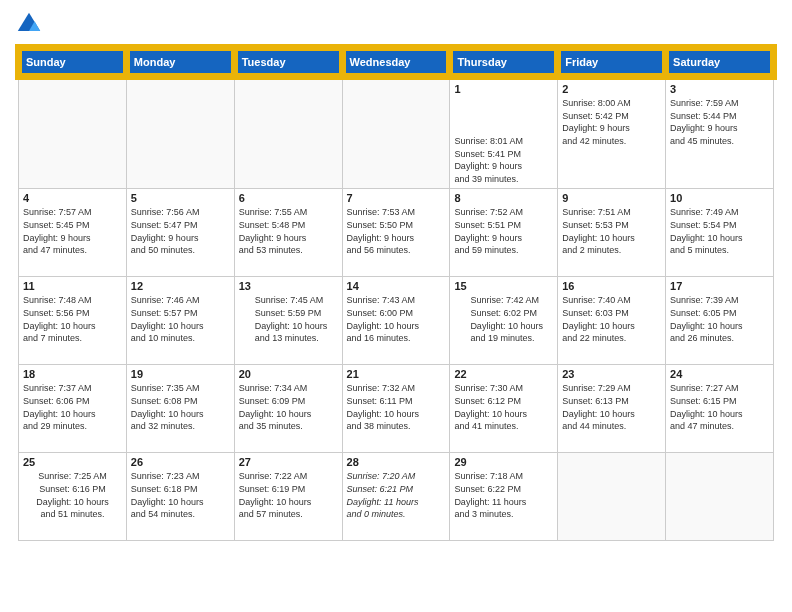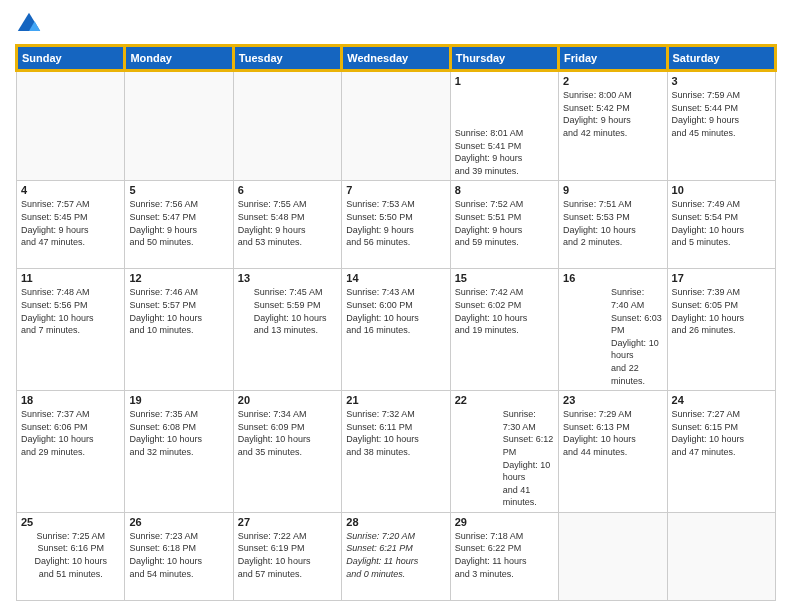--- a/index.html
+++ b/index.html
@@ -54,21 +54,21 @@
       border-collapse: collapse;
       table-layout: fixed;
     }
     .calendar th {
       background-color: #1565c0;
       color: #fff;
       font-size: 11px;
       font-weight: bold;
       padding: 5px 4px;
       text-align: left;
-      border: 3px solid #eab308;
+      border: 7px solid #eab308;
     }
     .calendar td {
       border: 1px solid #ccc;
       vertical-align: top;
       padding: 3px 4px;
       font-size: 9.5px;
       color: #222;
       height: 88px;
       background: #fff;
     }
@@ -223,28 +223,28 @@
           </td>
           <td>
             <div class="day-number">14</div>
             <div class="day-info" style="white-space: pre-line;">Sunrise: 7:43 AM
 Sunset: 6:00 PM
 Daylight: 10 hours
 and 16 minutes.</div>
           </td>
           <td>
             <div class="day-number">15</div>
-            <div class="day-info" style="white-space: pre-line;">Sunrise: 7:42 AM
+            <div class="day-info" style="white-space: pre-line; margin-left: 16px;">Sunrise: 7:42 AM
 Sunset: 6:02 PM
 Daylight: 10 hours
 and 19 minutes.</div>
           </td>
           <td>
             <div class="day-number">16</div>
-            <div class="day-info" style="white-space: pre-line; margin-left: 48px;">Sunrise: 7:40 AM
+            <div class="day-info" style="white-space: pre-line;">Sunrise: 7:40 AM
 Sunset: 6:03 PM
 Daylight: 10 hours
 and 22 minutes.</div>
           </td>
           <td>
             <div class="day-number">17</div>
             <div class="day-info" style="white-space: pre-line;">Sunrise: 7:39 AM
 Sunset: 6:05 PM
 Daylight: 10 hours
 and 26 minutes.</div>
@@ -274,21 +274,21 @@
           </td>
           <td>
             <div class="day-number">21</div>
             <div class="day-info" style="white-space: pre-line;">Sunrise: 7:32 AM
 Sunset: 6:11 PM
 Daylight: 10 hours
 and 38 minutes.</div>
           </td>
           <td>
             <div class="day-number">22</div>
-            <div class="day-info" style="white-space: pre-line; margin-left: 48px;">Sunrise: 7:30 AM
+            <div class="day-info" style="white-space: pre-line;">Sunrise: 7:30 AM
 Sunset: 6:12 PM
 Daylight: 10 hours
 and 41 minutes.</div>
           </td>
           <td>
             <div class="day-number">23</div>
             <div class="day-info" style="white-space: pre-line;">Sunrise: 7:29 AM
 Sunset: 6:13 PM
 Daylight: 10 hours
 and 44 minutes.</div>

